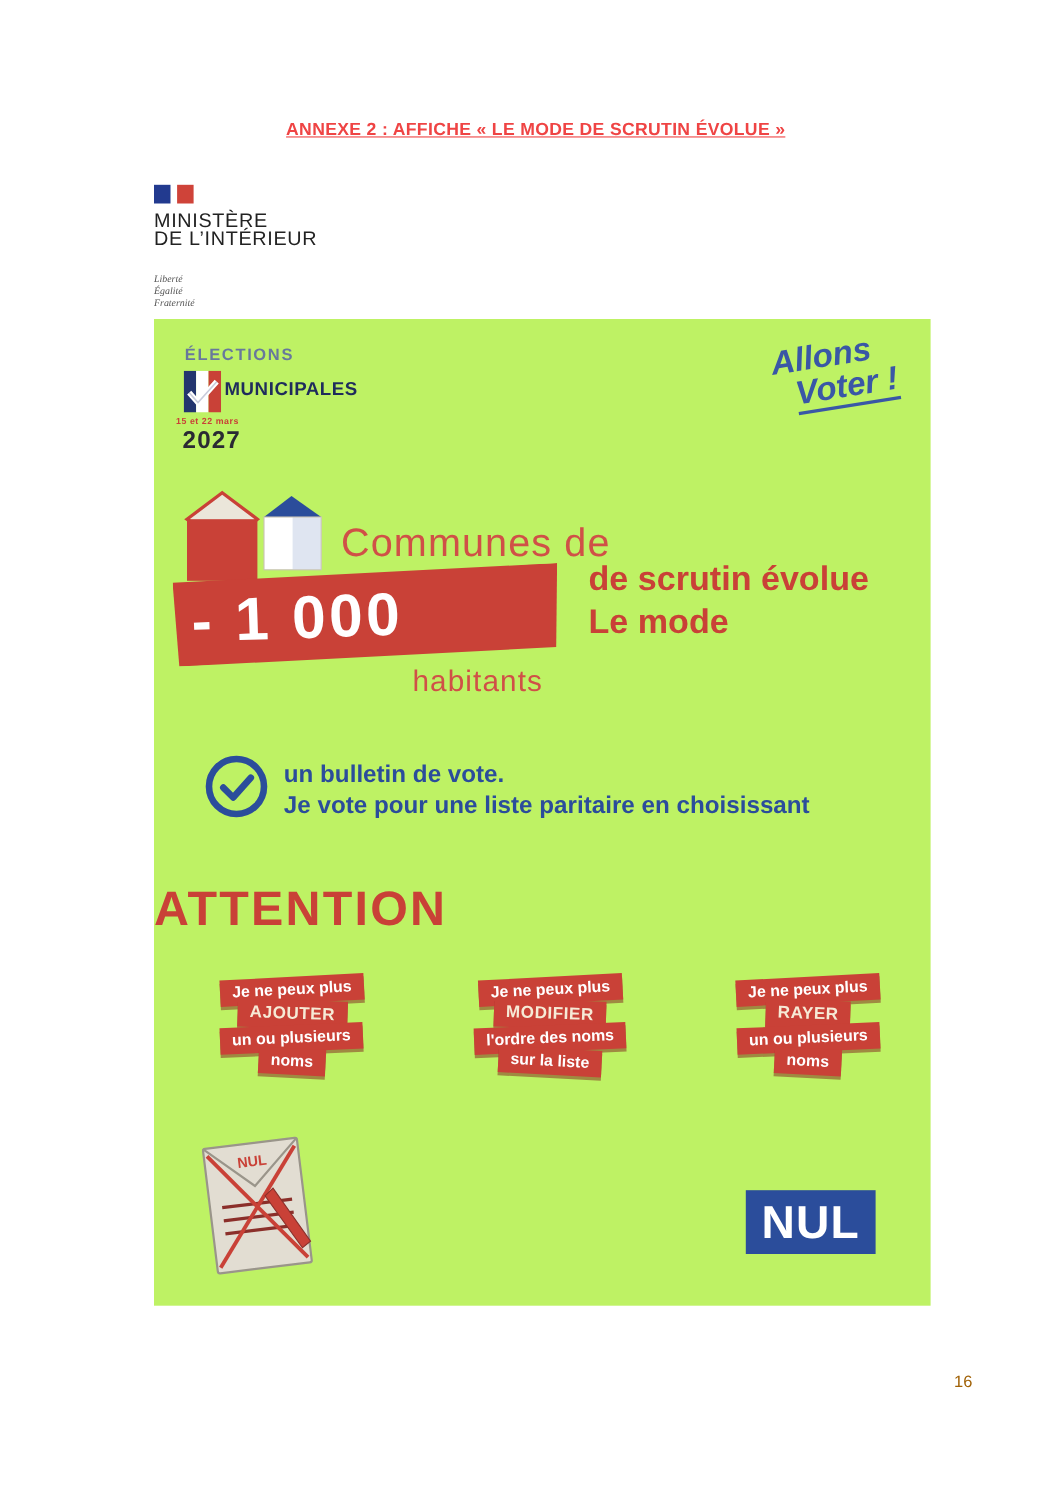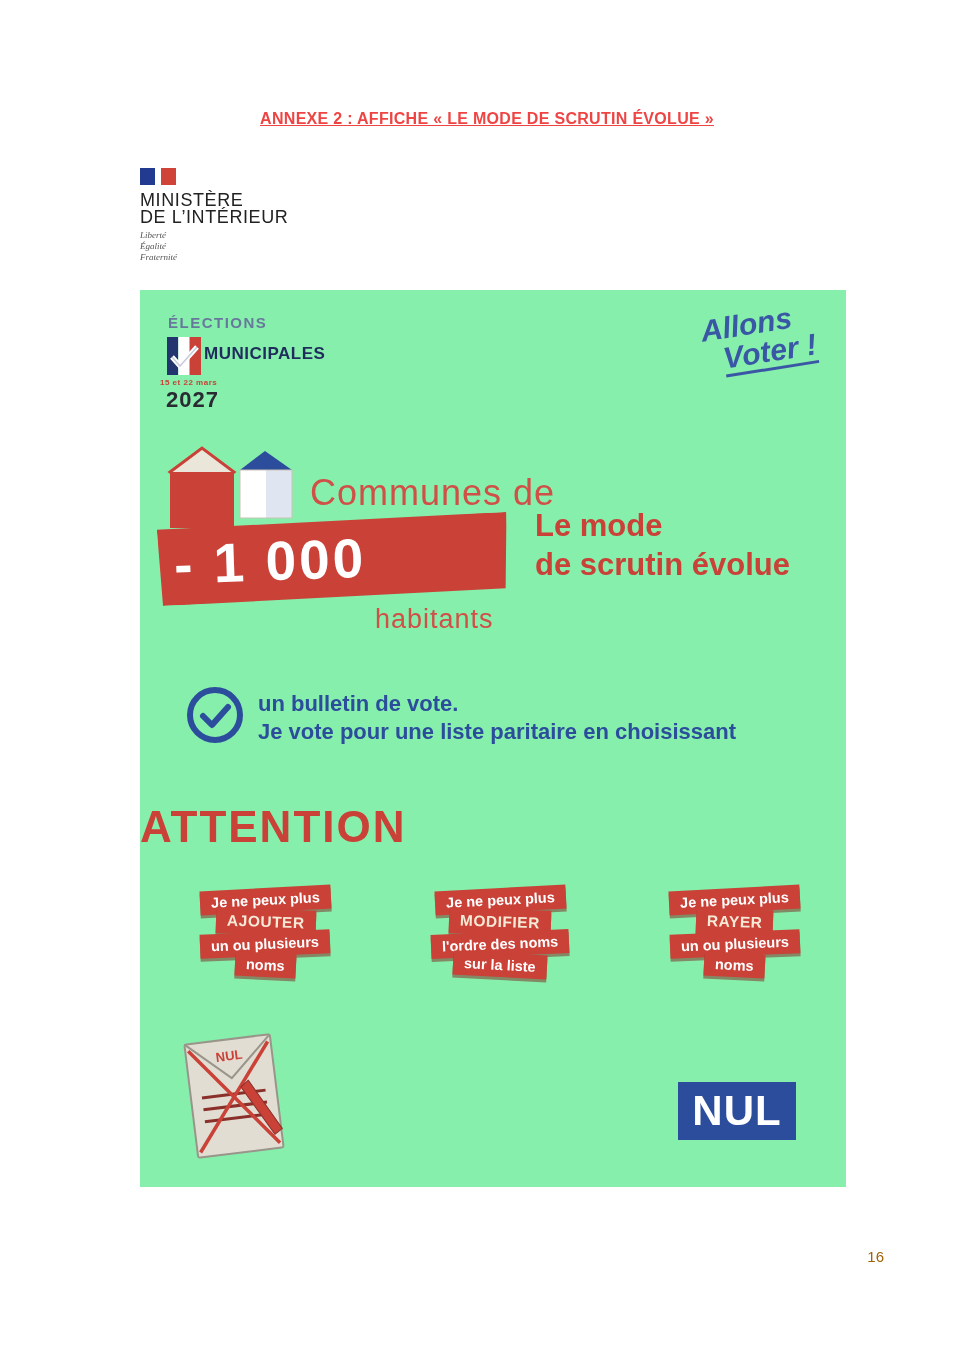--- a/index.html
+++ b/index.html
@@ -20,26 +20,26 @@
     position:absolute; top:1248px; right:72px;
     font-size:15px; color:#a16207;
   }
 
   
   .ministry { position:absolute; left:140px; top:168px; }
   .ministry-flag { display:flex; gap:6px; margin-bottom:7px; height:17px; }
   .ministry-flag .b { width:15px; height:17px; background:#223a8f; }
   .ministry-flag .r { width:15px; height:17px; background:#cf4339; }
   .ministry-name { font-size:18px; font-weight:normal; color:#222; letter-spacing:.6px; line-height:17px; }
-  .ministry-motto { margin-top:4px; font-family:"Liberation Serif", serif; font-style:italic; font-size:9px; color:#555; line-height:11px; }
+  .ministry-motto { margin-top:22px; font-family:"Liberation Serif", serif; font-style:italic; font-size:9px; color:#555; line-height:11px; }
 
   
   .poster {
     position:absolute; left:140px; top:290px; width:706px; height:897px;
-    background:#86efac; overflow:hidden;
+    background:#bef264; overflow:hidden;
   }
 
   .elections-label { position:absolute; left:28px; top:24px; font-size:15px; font-weight:bold; color:#68789c; letter-spacing:1.5px; }
   .municipales-label { position:absolute; left:64px; top:54px; font-size:17px; font-weight:bold; color:#1f2c5c; letter-spacing:.5px; }
   .elections-flag { position:absolute; left:27px; top:47px; }
   .elections-dates { position:absolute; left:20px; top:88px; font-size:8px; font-weight:bold; color:#c94137; letter-spacing:.5px; }
   .elections-year { position:absolute; left:26px; top:97px; font-size:22px; font-weight:bold; color:#2a2a33; letter-spacing:1px; }
 
   .slogan {
     position:absolute; left:563px; top:18px; transform:rotate(-9deg);
@@ -135,22 +135,22 @@
     <rect x="78" y="28" width="52" height="48" fill="none" stroke="#c9c3b5" stroke-width="1"></rect>
   </svg>
   <div class="communes">Communes de</div>
 
   <div class="banner">
     <span class="big">- 1 000</span>
   </div>
   <div class="habitants">habitants</div>
 
   <div class="headline">
+    <div>de scrutin évolue</div>
     <div>Le mode</div>
-    <div>de scrutin évolue</div>
   </div>
 
   <svg class="check-circle" width="58" height="58" viewBox="0 0 58 58">
     <circle cx="29" cy="29" r="25" fill="none" stroke="#2b4d9b" stroke-width="6"></circle>
     <path d="M17 30 l9 9 l16 -18" fill="none" stroke="#2b4d9b" stroke-width="6" stroke-linecap="round" stroke-linejoin="round"></path>
   </svg>
   <div class="vote-text">
     <div>un bulletin de vote.</div>
     <div>Je vote pour une liste paritaire en choisissant</div>
   </div>

